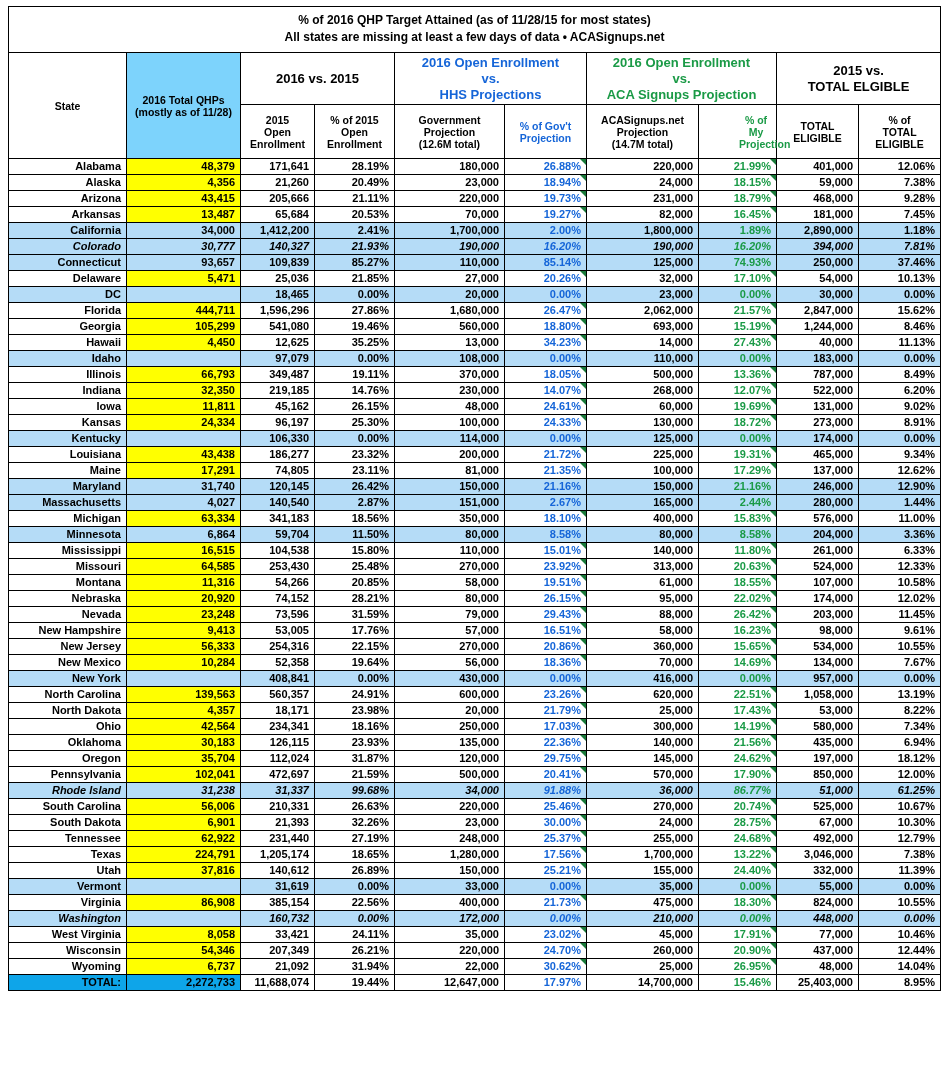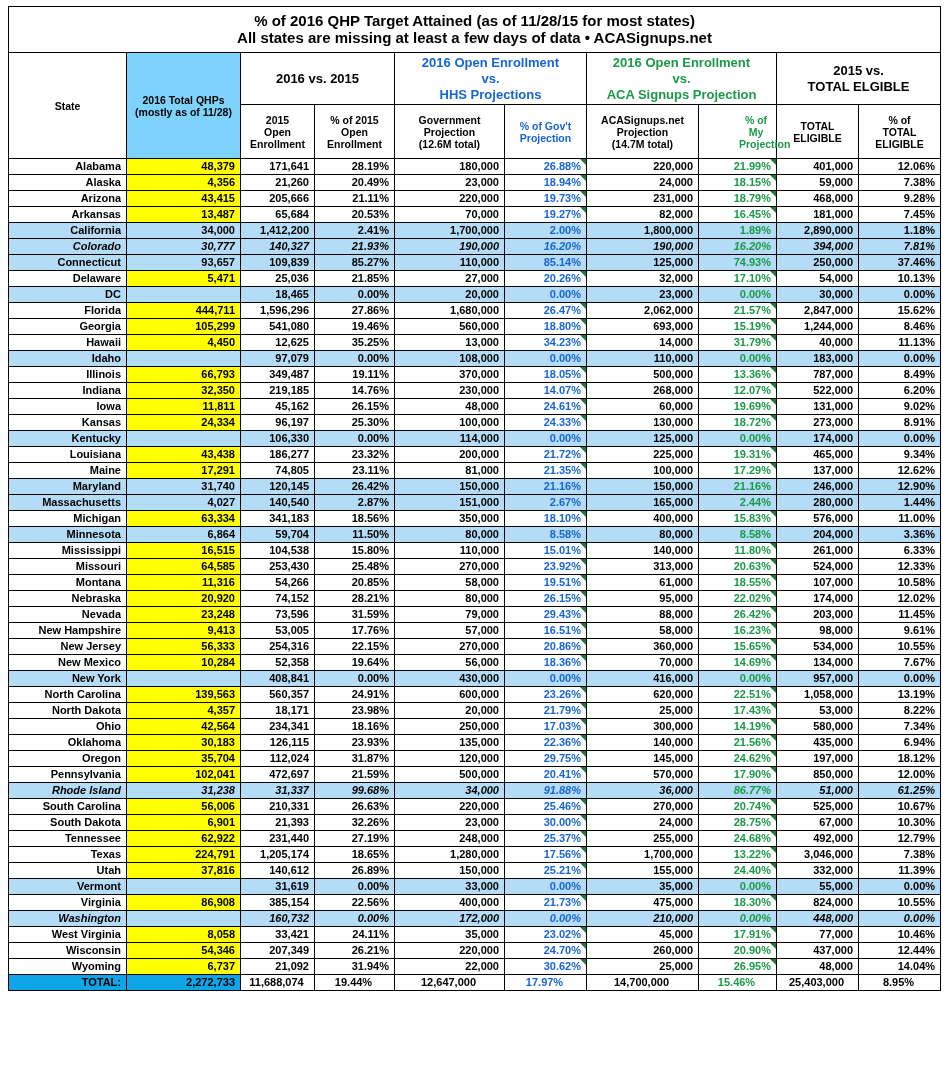--- a/index.html
+++ b/index.html
@@ -1,36 +1,36 @@
 <!DOCTYPE html>
 <html><head>
 <meta charset="utf-8">
 <style>
   html,body{margin:0;padding:0;background:#fff;}
   body{font-family:"Liberation Sans", sans-serif;}
   .page{width:948px;height:1072px;box-sizing:border-box;padding:6px 8px 4px 8px;}
   table{border-collapse:collapse;width:932px;table-layout:fixed;}
   td,th{border:1px solid #000;font-size:11px;padding:0 3px;height:15px;line-height:15px;}
-  .title-cell{border:1px solid #000;text-align:center;font-weight:bold;font-size:15px;line-height:17px;padding:5px 0 6px 0;background:#fff;}
+  .title-cell{border:1px solid #000;text-align:center;font-weight:bold;font-size:12px;line-height:17px;padding:5px 0 6px 0;background:#fff;}
   .grp{text-align:center;font-weight:bold;font-size:13px;line-height:16px;background:#fff;vertical-align:middle;}
   .grp.blue{color:#1565d8;}
   .grp.green{color:#1a9a46;}
   .hd{text-align:center;font-weight:bold;font-size:10.5px;line-height:12px;vertical-align:middle;background:#fff;}
   .hd.yellow{background:#7dd3fc;}
   .hd.blue{color:#1565d8;text-align:center;}
   .hd.green{color:#1a9a46;padding-left:40px;}
   .state{text-align:right;font-weight:bold;padding-right:5px;background:#fff;}
   .num{text-align:right;font-weight:bold;padding-right:5px;}
   .yel{background:#ffff00;}
   .blue-txt{color:#1565d8;}
   .green-txt{color:#1a9a46;}
   tr.hl td{background:#b5dcf7 !important;}
   tr.hl td.yel{background:#b5dcf7 !important;}
   tr.total td{background:#0ea5e9;font-weight:bold;}
-  tr.total td.white{background:#fff;text-align:center;}
+  tr.total td.white{background:#fff;}
   .ital{font-style:italic;}
   .corner{position:relative;}
   .corner:after{content:"";position:absolute;top:0;right:0;border-left:6px solid transparent;border-top:6px solid #1a7a3a;}
 </style>
 </head>
 <body>
 
 <div class="page">
 <table>
   <colgroup>
@@ -248,21 +248,21 @@
           <td class="num">8.46%</td>
         </tr>
         <tr>
           <td class="state">Hawaii</td>
           <td class="num yel">4,450</td>
           <td class="num">12,625</td>
           <td class="num">35.25%</td>
           <td class="num">13,000</td>
           <td class="num blue-txt corner">34.23%</td>
           <td class="num">14,000</td>
-          <td class="num green-txt corner">31.79%</td>
+          <td class="num green-txt corner">27.43%</td>
           <td class="num">40,000</td>
           <td class="num">11.13%</td>
         </tr>
         <tr class="hl">
           <td class="state">Idaho</td>
           <td class="num yel"></td>
           <td class="num">97,079</td>
           <td class="num">0.00%</td>
           <td class="num">108,000</td>
           <td class="num blue-txt">0.00%</td>

